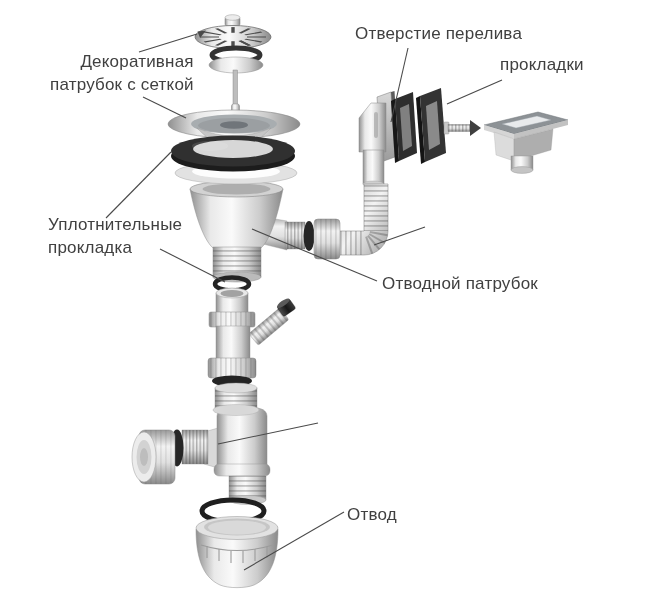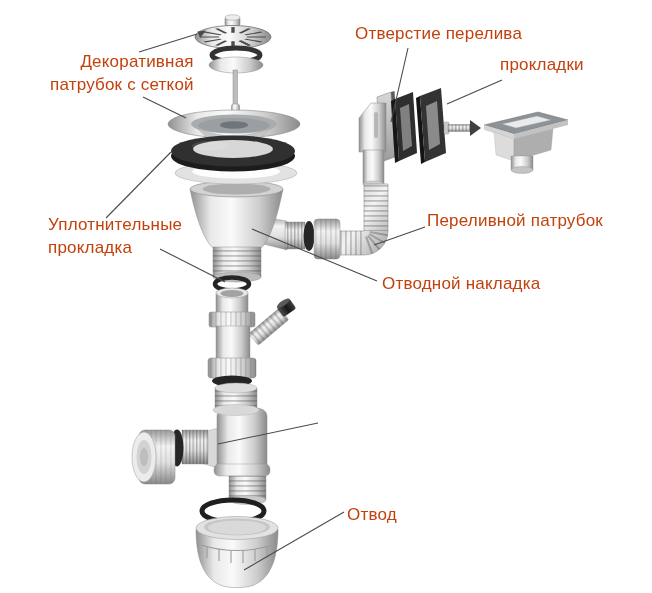--- a/index.html
+++ b/index.html
@@ -2,21 +2,21 @@
 <html><head>
 <meta charset="utf-8">
 <style>
   html,body{margin:0;padding:0;background:#fff;}
   .stage{
     position:relative;width:652px;height:593px;background:#ffffff;
     font-family:"Liberation Sans",sans-serif;overflow:hidden;
   }
   .stage svg{position:absolute;left:0;top:0;}
   .lbl{
-    position:absolute;font-size:17px;line-height:23px;color:#c2410c;
+    position:absolute;font-size:17px;line-height:23px;color:#404040;
     white-space:nowrap;letter-spacing:0.2px;
   }
   .ln{display:block;}
   #lbl-decorative{left:50px;top:50px;text-align:right;}
   #lbl-overflow-hole{left:355px;top:22px;}
   #lbl-overflow-gaskets{left:500px;top:53px;}
   #lbl-seal-gasket{left:48px;top:213px;}
   #lbl-overflow-pipe{left:427px;top:209px;}
   #lbl-outlet-pipe{left:382px;top:272px;}
   #lbl-sewer{left:322px;top:411px;}
@@ -272,23 +272,20 @@
 <div class="lbl" id="lbl-overflow-hole">
   <span class="ln">Отверстие перелива</span>
 </div>
 <div class="lbl" id="lbl-overflow-gaskets">
   <span class="ln">прокладки</span>
 </div>
 <div class="lbl" id="lbl-seal-gasket">
   <span class="ln">Уплотнительные</span>
   <span class="ln">прокладка</span>
 </div>
-<div class="lbl" id="lbl-overflow-pipe">
-  <span class="ln">Переливной патрубок</span>
-</div>
 <div class="lbl" id="lbl-outlet-pipe">
-  <span class="ln">Отводной накладка</span>
+  <span class="ln">Отводной патрубок</span>
 </div>
 <div class="lbl" id="lbl-siphon">
   <span class="ln">Отвод</span>
 </div>
 
 </div>
 
 </body></html>

